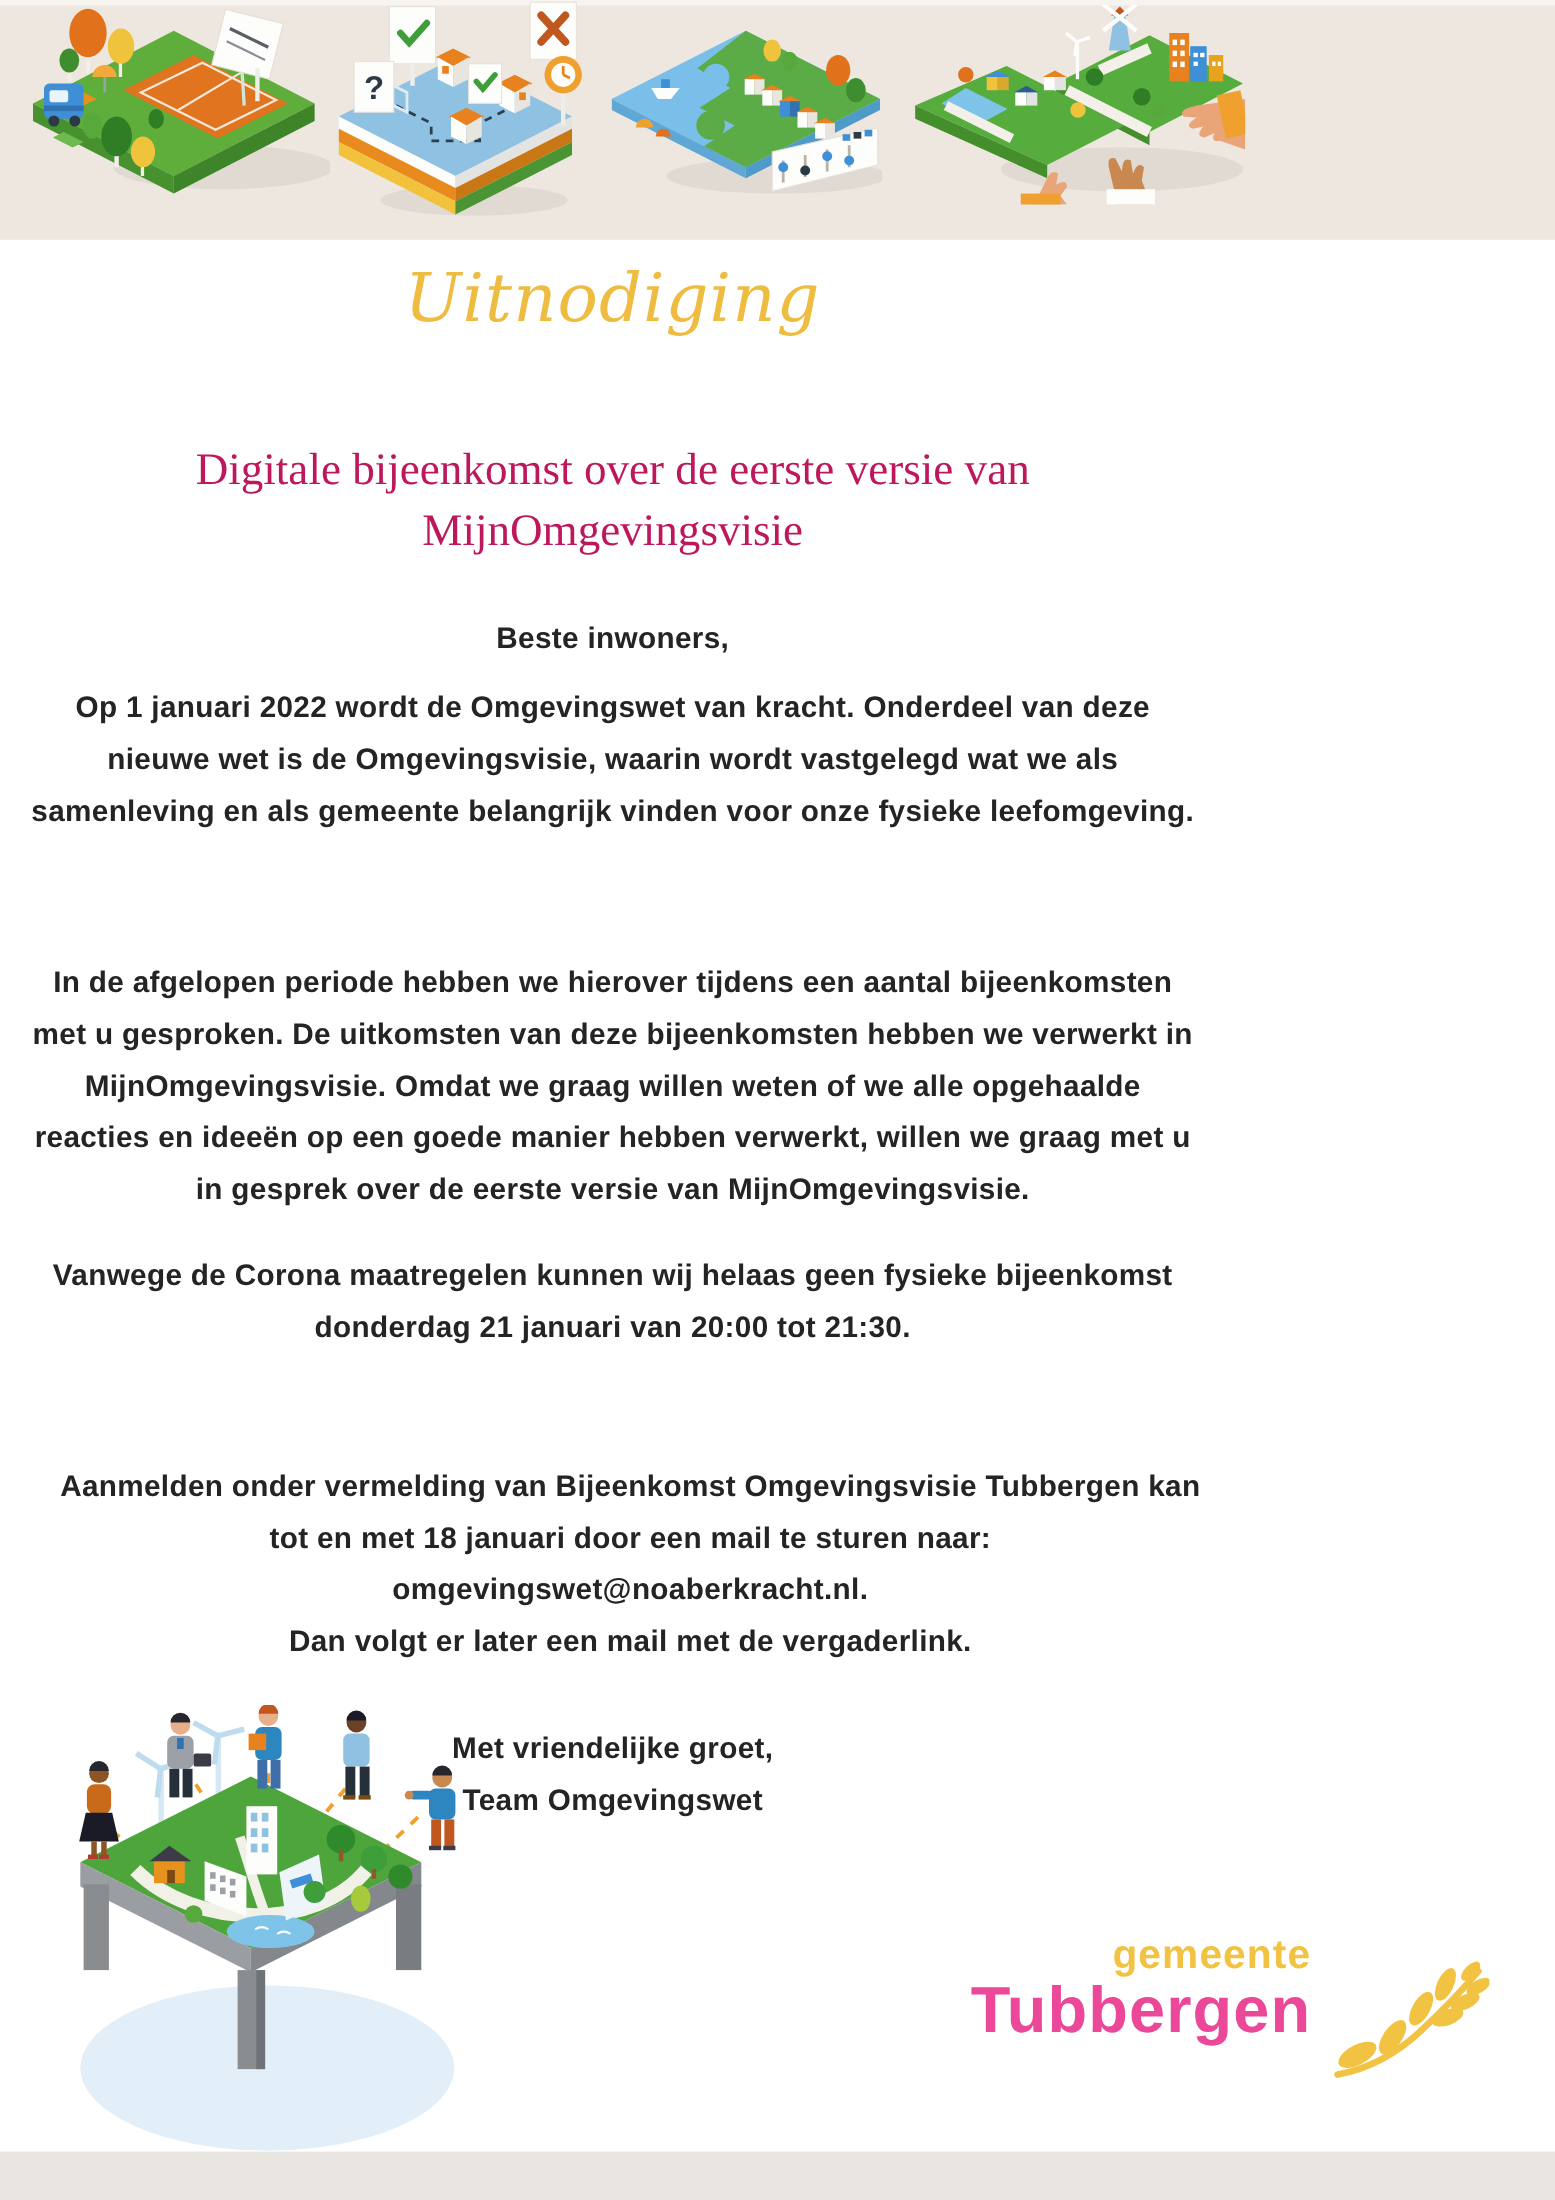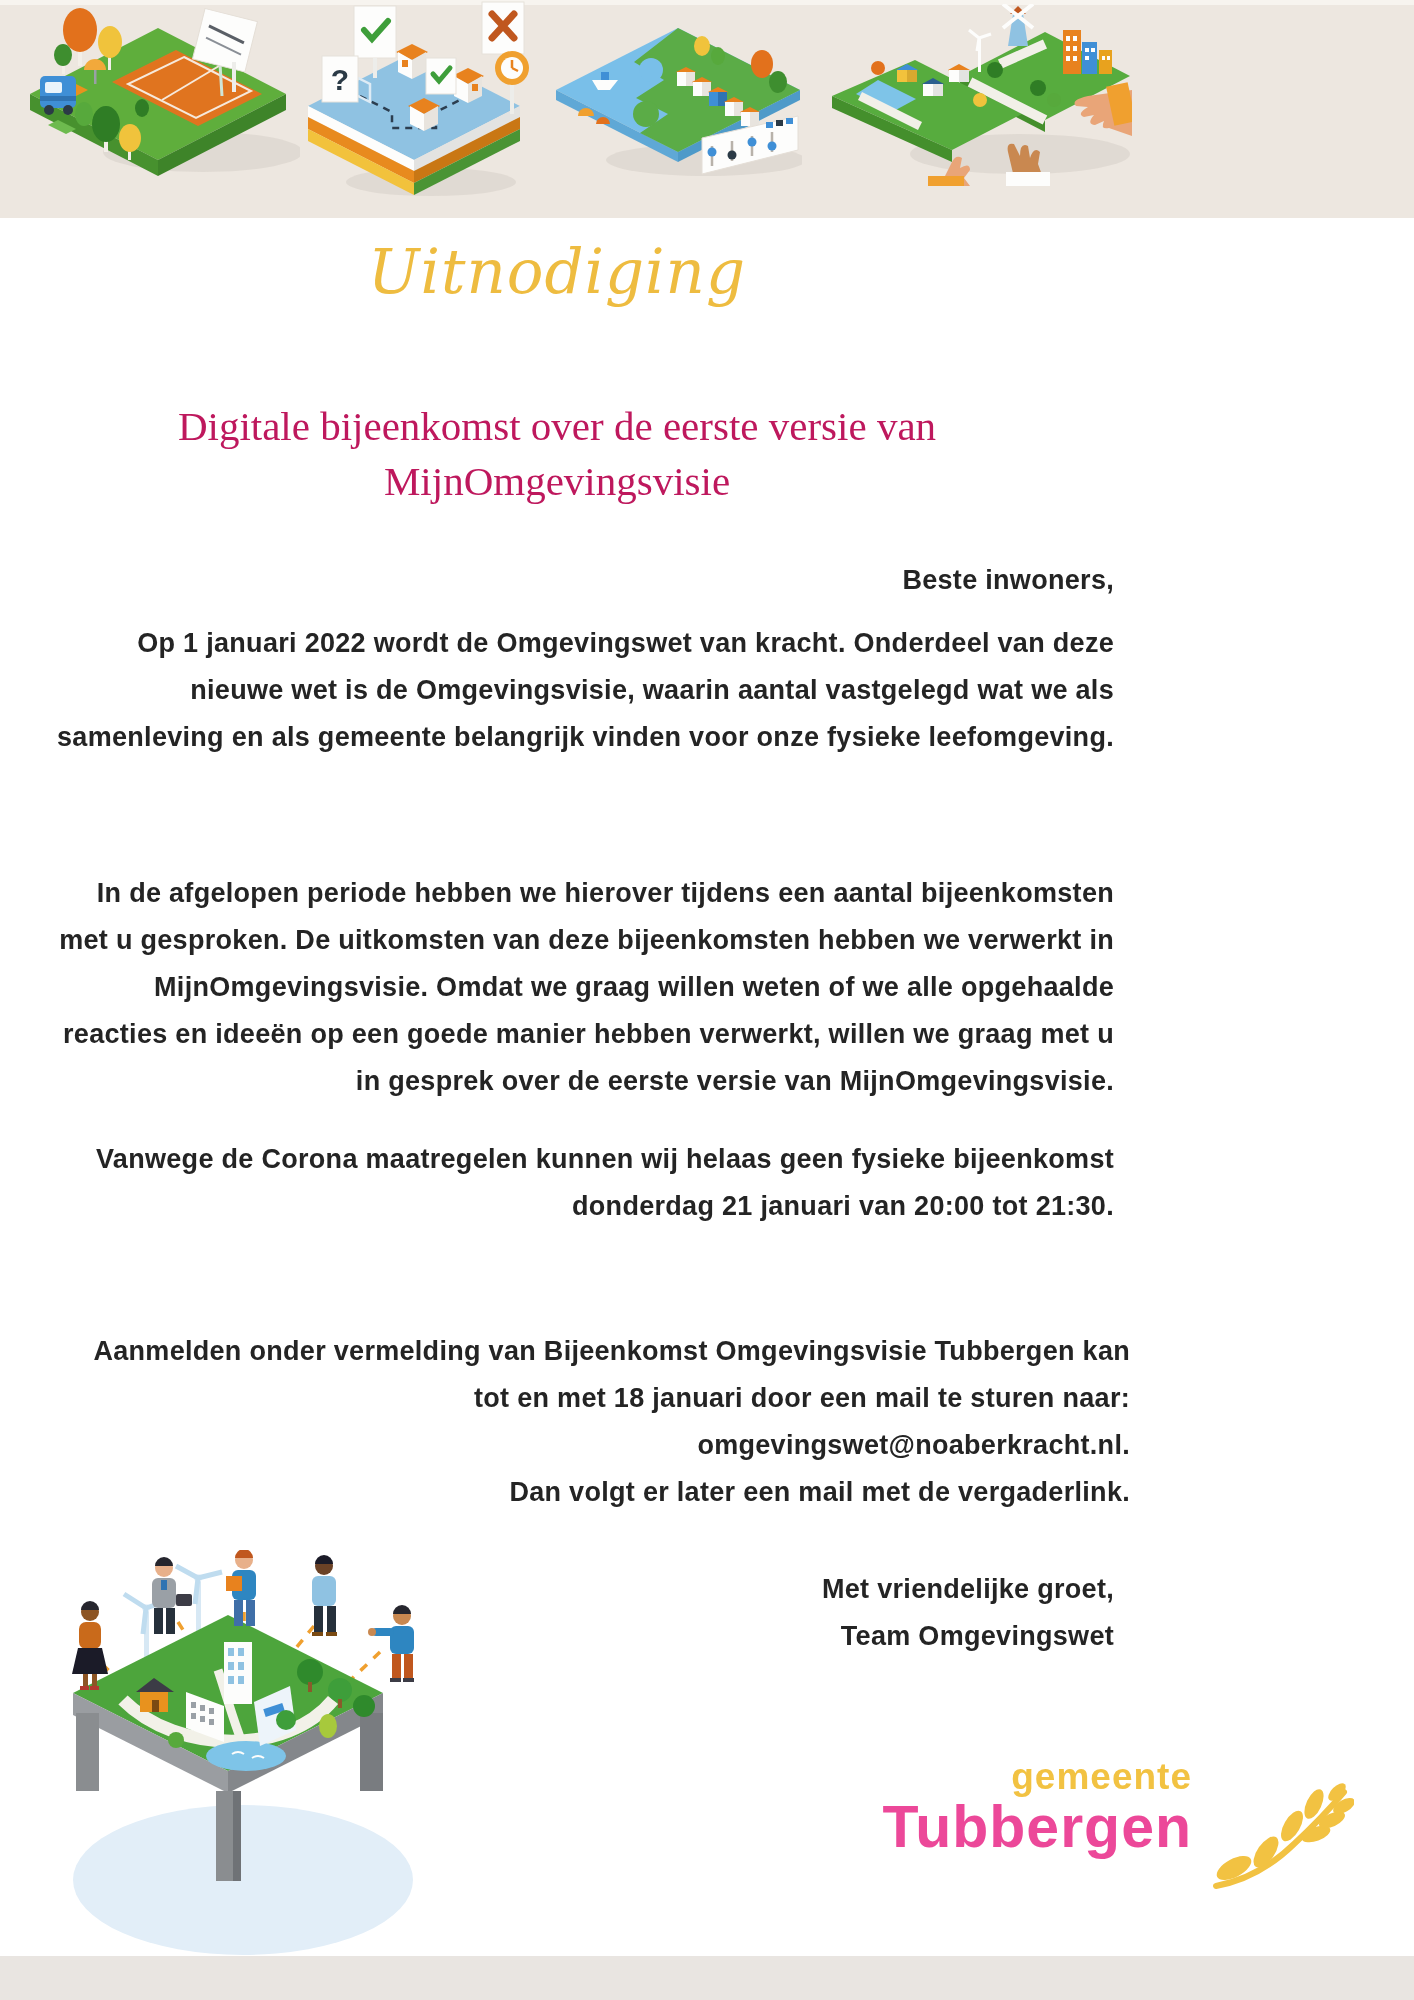--- a/index.html
+++ b/index.html
@@ -11,21 +11,21 @@
   .illo{position:absolute;}
   
   .text-col{position:absolute;left:0;top:0;width:1114px;height:2000px;text-align:center;}
   .title{position:absolute;left:0;top:240px;width:100%;
          font-family:"DejaVu Serif","Liberation Serif",serif;font-style:italic;font-weight:500;
          font-size:61px;line-height:1.05;color:#EEBC40;letter-spacing:1px;}
   .subtitle{position:absolute;left:0;top:399px;width:100%;
             font-family:"Liberation Serif","DejaVu Serif",serif;font-weight:500;
             font-size:41px;line-height:55px;color:#be185d;}
   .bodyblock{position:absolute;left:0;width:100%;
-             font-weight:700;font-size:27px;line-height:47px;color:#242424;letter-spacing:.3px;text-align:right;}
+             font-weight:700;font-size:27px;line-height:47px;color:#242424;letter-spacing:.3px;}
   .salutation{top:557px;}
   .para1{top:620px;} .para2{top:870px;} .para3{top:1136px;} .para4{top:1328px;padding-left:16px;}
   .closing{top:1566px;}
   
   .table-illo{position:absolute;left:28px;top:1550px;width:402px;height:442px;}
   
   .logo{position:absolute;right:60px;top:1758px;width:520px;height:150px;}
   .logo-text{position:absolute;right:162px;top:0;width:340px;text-align:right;}
   .logo-gemeente{font-size:37px;font-weight:700;color:#F2C242;letter-spacing:1px;line-height:38px;}
   .logo-tubbergen{font-size:59px;font-weight:700;color:#ec4899;letter-spacing:1px;line-height:62px;}
@@ -284,21 +284,21 @@
 
     <div class="subtitle">
       <div>Digitale bijeenkomst over de eerste versie van</div>
       <div>MijnOmgevingsvisie</div>
     </div>
 
     <div class="bodyblock salutation">Beste inwoners,</div>
 
     <div class="bodyblock para1">
       <div>Op 1 januari 2022 wordt de Omgevingswet van kracht. Onderdeel van deze</div>
-      <div>nieuwe wet is de Omgevingsvisie, waarin aantal vastgelegd wat we als</div>
+      <div>nieuwe wet is de Omgevingsvisie, waarin wordt vastgelegd wat we als</div>
       <div>samenleving en als gemeente belangrijk vinden voor onze fysieke leefomgeving.</div>
     </div>
 
     <div class="bodyblock para2">
       <div>In de afgelopen periode hebben we hierover tijdens een aantal bijeenkomsten</div>
       <div>met u gesproken. De uitkomsten van deze bijeenkomsten hebben we verwerkt in</div>
       <div>MijnOmgevingsvisie. Omdat we graag willen weten of we alle opgehaalde</div>
       <div>reacties en ideeën op een goede manier hebben verwerkt, willen we graag met u</div>
       <div>in gesprek over de eerste versie van MijnOmgevingsvisie.</div>
     </div>

